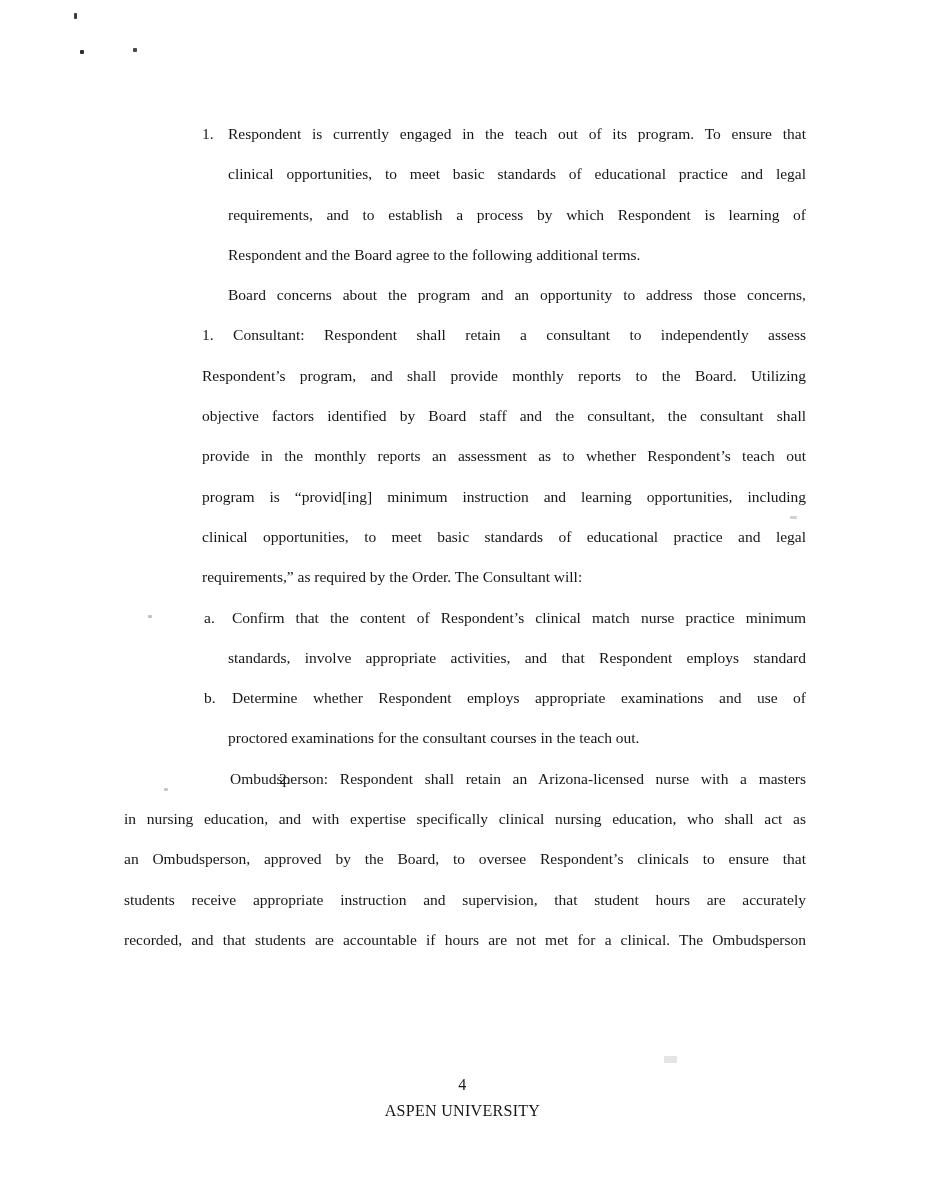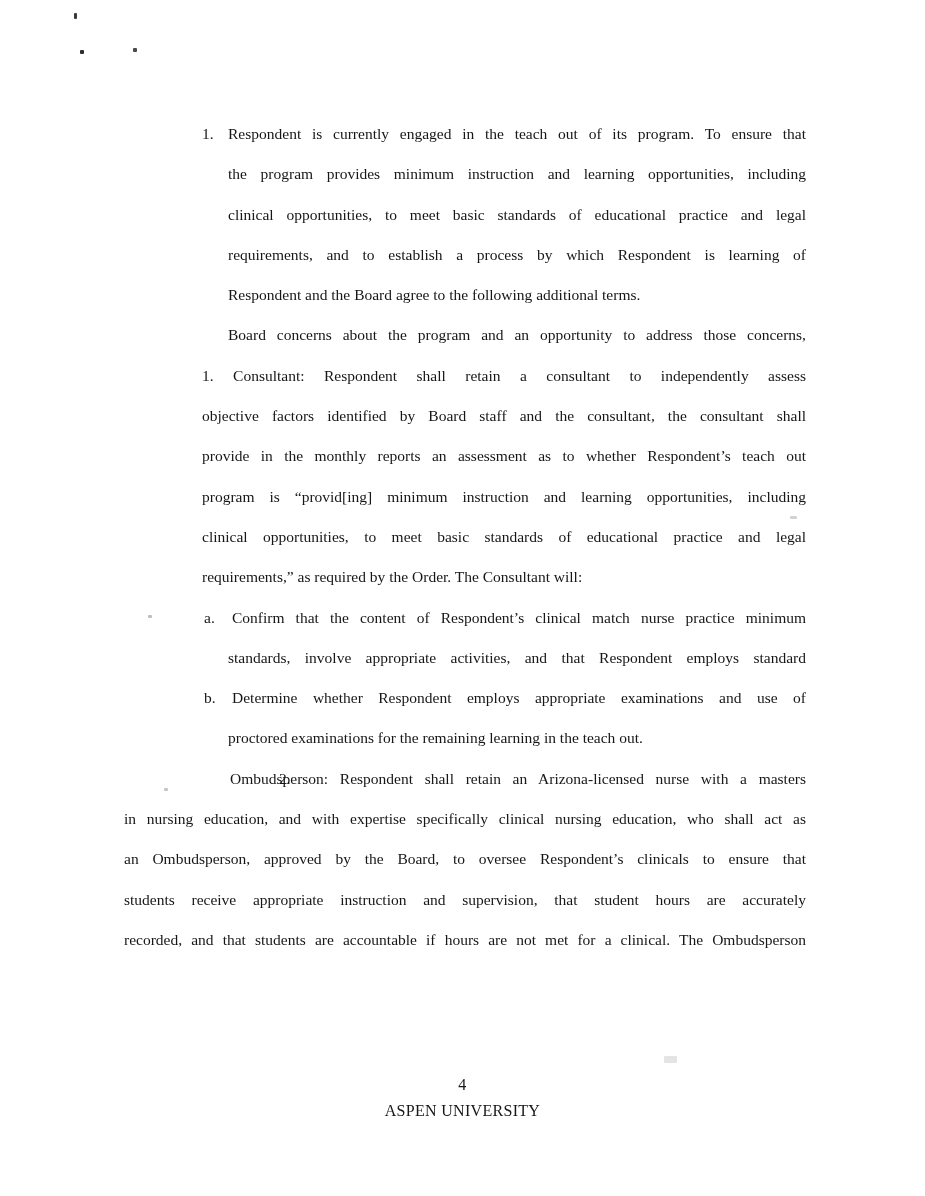--- a/index.html
+++ b/index.html
@@ -57,41 +57,41 @@
   }
   .artifact { position: absolute; border-radius: 1px; }
 </style>
 </head>
 <body>
 
 <div class="page">
   <div class="doc">
       <div class="block b-item-1">
         <div class="line first"><span class="marker">1.</span><span>Respondent is currently engaged in the teach out of its program. To ensure that</span></div>
-        <div class="line"><span>the program provides minimum instruction and learning opportunities, including</span></div>
         <div class="line"><span>clinical opportunities, to meet basic standards of educational practice and legal</span></div>
         <div class="line"><span>requirements, and to establish a process by which Respondent is learning of</span></div>
         <div class="line lastline"><span>Respondent and the Board agree to the following additional terms.</span></div>
         <div class="line"><span>Board concerns about the program and an opportunity to address those concerns,</span></div>
       </div>
       <div class="block b-consultant">
         <div class="line first"><span>1. </span><span class="u">Consultant</span><span>: Respondent shall retain a consultant to independently assess</span></div>
+        <div class="line"><span>Respondent’s program, and shall provide monthly reports to the Board. Utilizing</span></div>
         <div class="line"><span>objective factors identified by Board staff and the consultant, the consultant shall</span></div>
         <div class="line"><span>provide in the monthly reports an assessment as to whether Respondent’s teach out</span></div>
         <div class="line"><span>program is “provid[ing] minimum instruction and learning opportunities, including</span></div>
         <div class="line"><span>clinical opportunities, to meet basic standards of educational practice and legal</span></div>
         <div class="line lastline"><span>requirements,” as required by the Order. The Consultant will:</span></div>
       </div>
       <div class="block b-sub-a">
         <div class="line first"><span class="marker">a.</span><span>Confirm that the content of Respondent’s clinical match nurse practice minimum</span></div>
         <div class="line"><span>standards, involve appropriate activities, and that Respondent employs standard</span></div>
       </div>
       <div class="block b-sub-b">
         <div class="line first"><span class="marker">b.</span><span>Determine whether Respondent employs appropriate examinations and use of</span></div>
-        <div class="line lastline"><span>proctored examinations for the remaining learning in the teach out.</span></div>
+        <div class="line lastline"><span>proctored examinations for the consultant courses in the teach out.</span></div>
       </div>
       <div class="block b-ombudsperson">
         <div class="line first"><span class="marker">2.</span><span class="u">Ombudsperson</span><span>: Respondent shall retain an Arizona-licensed nurse with a masters</span></div>
         <div class="line"><span>in nursing education, and with expertise specifically clinical nursing education, who shall act as</span></div>
         <div class="line"><span>an Ombudsperson, approved by the Board, to oversee Respondent’s clinicals to ensure that</span></div>
         <div class="line"><span>students receive appropriate instruction and supervision, that student hours are accurately</span></div>
         <div class="line"><span>recorded, and that students are accountable if hours are not met for a clinical. The Ombudsperson</span></div>
       </div>
     </div>
 

